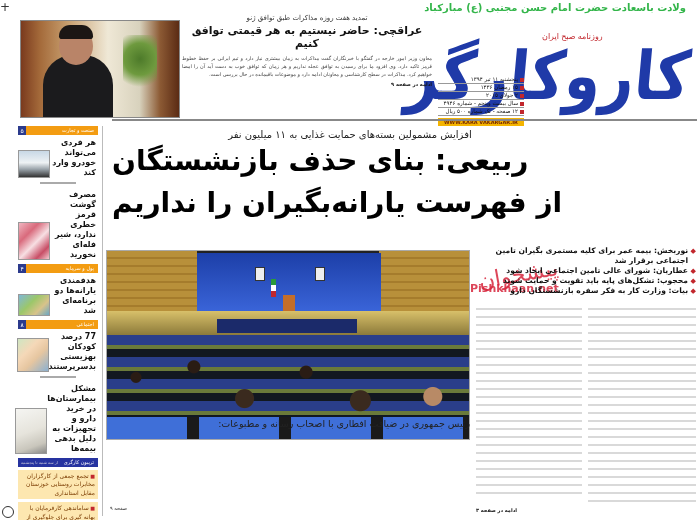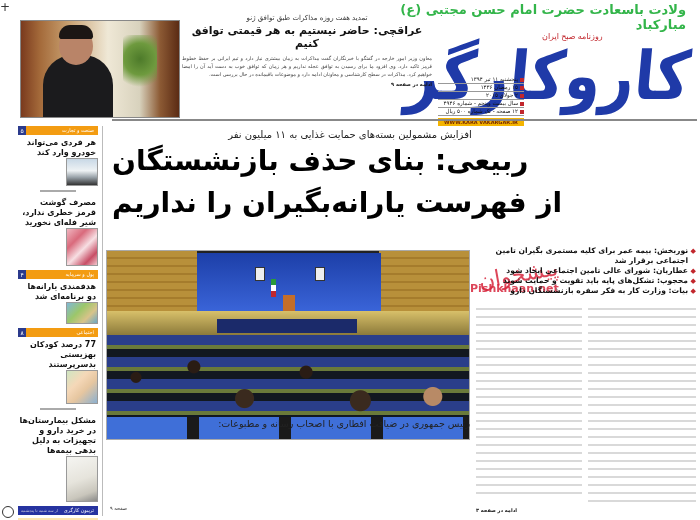--- a/index.html
+++ b/index.html
@@ -1,19 +1,19 @@
 <!DOCTYPE html>
 <html><head>
 <meta charset="utf-8">
 <style>
 *{box-sizing:border-box;margin:0;padding:0}
 html,body{width:700px;height:520px;overflow:hidden;background:#fff}
 body{position:relative;font-family:"DejaVu Sans",sans-serif;color:#111;direction:rtl}
 .abs{position:absolute}
-.greeting{top:2px;right:14px;width:300px;text-align:right;font-size:13px;font-weight:bold;color:#33b54a}
+.greeting{top:2px;right:14px;width:300px;text-align:right;font-size:10px;font-weight:bold;color:#33b54a}
 .masthead{top:42px;right:10px;width:240px;height:70px;text-align:center}
 .masthead .small-logo{position:absolute;top:-10px;left:92px;font-size:8px;color:#c2272d;font-family:Liberation Sans, sans-serif}
 .masthead .name{font-size:58px;line-height:68px;font-weight:bold;color:#1f3aa8;font-family:"DejaVu Sans",sans-serif;transform:scaleY(1.15) skewX(-6deg);letter-spacing:-2px}
 .info{top:76px;left:438px;width:86px}
 .info .row{font-size:5.5px;line-height:7px;border-bottom:1px solid #999;text-align:right;padding-right:6px;position:relative}
 .info .row:before{content:"";position:absolute;right:0;top:2px;width:4px;height:4px;background:#c2272d}
 .info .web{margin-top:2px;background:#f4b400;color:#7a2c00;font-size:5px;font-weight:bold;text-align:center;padding:1px 0;direction:ltr}
 .top-rule{top:119px;left:112px;width:585px;height:2px;background:#888}
 .interview-photo{top:20px;left:20px;width:160px;height:98px;border:1px solid #888;background:linear-gradient(90deg,#7a3a1e 0%,#a46a3a 12%,#c8a070 30%,#efe8d6 55%,#d8d2bd 75%,#8c5a34 88%,#5b2b14 100%);overflow:hidden}
 .interview-photo .suit{position:absolute;left:22px;top:34px;width:70px;height:64px;background:#1b1b1d;border-radius:30px 30px 0 0}
@@ -22,21 +22,21 @@
 .interview-photo .plant{position:absolute;right:22px;top:14px;width:34px;height:60px;background:radial-gradient(circle at 50% 40%,#4d7a2a 0%,#6e9a3e 40%,transparent 70%)}
 .interview-text{top:14px;left:182px;width:250px;text-align:center}
 .interview-text .kicker{font-size:7px;color:#333}
 .interview-text .title{font-size:11px;font-weight:bold;margin:2px 0 4px}
 .interview-text .body{font-size:5px;line-height:8.2px;text-align:justify;color:#444}
 .interview-text .cont{font-size:5px;text-align:right;font-weight:bold;margin-top:2px}
 .sidebar{top:126px;left:18px;width:80px}
 .sidebar .hdr{height:9px;background:#f39c12;position:relative;margin-bottom:3px}
 .sidebar .hdr .lbl{position:absolute;right:4px;top:0;font-size:5px;line-height:9px;color:#fff}
 .sidebar .hdr .num{position:absolute;left:0;top:0;width:8px;height:9px;background:#2b3a8c;color:#fff;font-size:6px;line-height:9px;text-align:center}
-.sidebar .item{display:flex;flex-direction:column;align-items:flex-start;margin-bottom:4px}
+.sidebar .item{display:flex;flex-direction:row;align-items:flex-end;margin-bottom:4px}
 .sidebar .item .txt{flex:1;font-size:8px;line-height:10px;text-align:right;padding-right:2px;font-weight:bold}
 .sidebar .item .thumb{width:32px;height:28px;border:1px solid #999;flex:none}
 .sidebar .sep{height:2px;background:#aaa;width:36px;margin:4px auto 6px}
 .t-car{background:linear-gradient(180deg,#c8d8e6 0%,#eef2f4 45%,#9aa3aa 70%,#333 100%)}
 .t-meat{background:linear-gradient(135deg,#f0b6c0 0%,#d96a7c 30%,#f7dfe3 55%,#c84e66 80%,#f3c9cf 100%);height:38px!important}
 .t-map{background:linear-gradient(135deg,#7fb8d6 0%,#9cc76a 40%,#d8c38a 70%,#6aa7c4 100%);height:22px!important}
 .t-kids{background:linear-gradient(135deg,#cfe6c2 0%,#f5d8b8 35%,#e6c6a0 60%,#8bb0d0 100%);height:34px!important}
 .t-paper{background:linear-gradient(160deg,#f5f5f2 0%,#e6e4dc 50%,#c9c6bc 80%,#8a8a88 100%);height:46px!important}
 .wtitle{height:9px;background:#2633a0;margin:2px 0 3px;position:relative}
 .wtitle .lbl{position:absolute;right:4px;top:0;font-size:5px;line-height:9px;color:#fff}

